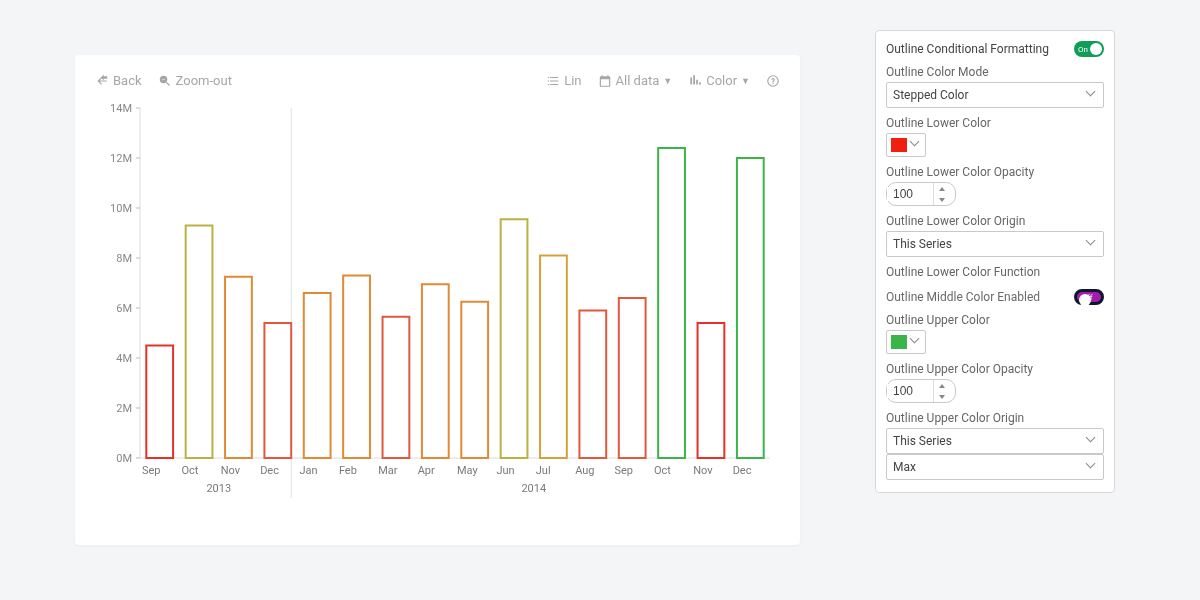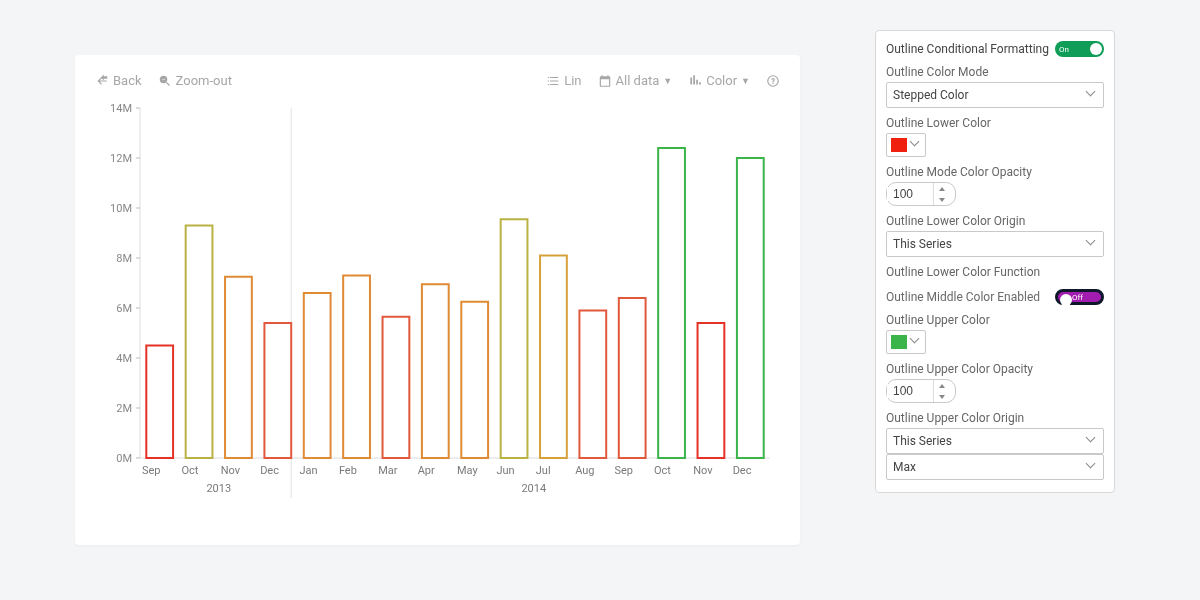--- a/index.html
+++ b/index.html
@@ -53,21 +53,21 @@
     color: #6a6a6a;
   }
   .panel-row-head {
     display: flex;
     justify-content: space-between;
     align-items: center;
     margin-bottom: 4px;
   }
   .panel-title { color: #444; }
   .toggle {
-    width: 49px; height: 16px;
+    width: 30px; height: 16px;
     border-radius: 8px;
     position: relative;
     font-size: 8px;
     display: flex; align-items: center;
     cursor: pointer;
   }
   .toggle.on { background: #0f9d58; color: #fff; padding-left: 4px; }
   .toggle.off { background: #a21caf; color: #fff; justify-content: center; padding-right: 4px; border:3px solid #0f172a; }
   .toggle .knob {
     width: 12px; height: 12px; border-radius: 50%; background: #fff;
@@ -234,21 +234,21 @@
     <span>Stepped Color</span>
     <span class="chev"></span>
   </div>
 
   <div class="plabel">Outline Lower Color</div>
   <div class="pselect color">
     <span class="swatch" id="lower-swatch" style="background: rgb(240, 32, 16);"></span>
     <span class="chev"></span>
   </div>
 
-  <div class="plabel">Outline Mode Color Opacity</div>
+  <div class="plabel">Outline Lower Color Opacity</div>
   <div class="numbox">
     <input value="100" style="">
     <div class="spinners">
         <div class="sp up"></div>
         <div class="sp down"></div>
       </div>
   </div>
 
   <div class="plabel">Outline Lower Color Origin</div>
   <div class="pselect">

